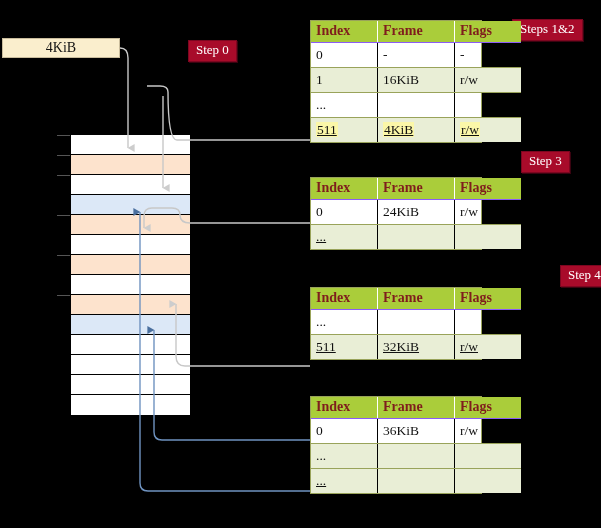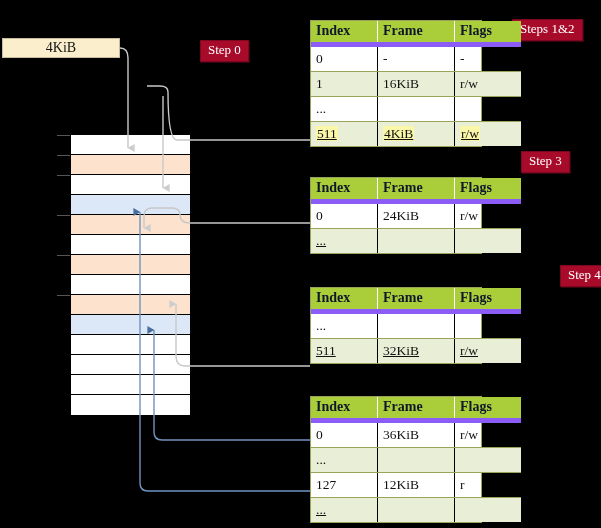--- a/index.html
+++ b/index.html
@@ -23,23 +23,23 @@
     border:1px solid #000;box-sizing:border-box;background:#fff;}
   .memrow{position:absolute;left:0;width:100%;height:20px;
     border-bottom:1px solid #000;box-sizing:border-box;}
   .memrow.last{border-bottom:none;}
   .tick{position:absolute;width:13px;height:0;border-top:1px solid #555;left:-14px;}
 
   
   .tbl{position:absolute;border:1px solid #99a35a;border-collapse:collapse;
     background:#fff;box-shadow:1px 1px 0 rgba(0,0,0,.35);}
   .tbl table{border-collapse:collapse;table-layout:fixed;}
-  .tbl th{background:#aacd3a;color:#0f172a;font-weight:bold;font-size:14px;
+  .tbl th{background:#aacd3a;color:#7f1d1d;font-weight:bold;font-size:14px;
     text-align:left;padding:2px 5px 3px;border-right:1px solid #fff;
-    border-bottom:5px solid #8b5cf6;}
+    border-bottom:1px solid #8b5cf6;}
   .tbl th:last-child{border-right:none;}
   .tbl td{font-size:13.5px;color:#111;padding:2px 5px 3px;height:19px;
     border-right:1px solid #000;border-bottom:1px solid #99a35a;
     overflow:hidden;white-space:nowrap;}
   .tbl td:last-child{border-right:none;}
   .tbl tr.alt td{background:#e9eed6;}
   .tbl tr:last-child td{border-bottom:none;text-decoration:underline;}
   .hl{background:#fbf7a8;padding:0 1px;}
   .c-idx{width:56px;} .c-frm{width:66px;} .c-flg{width:56px;}
 
@@ -49,21 +49,21 @@
 </head>
 <body>
 
 <div class="root">
 
   <div class="srcbox">
     <span>4KiB</span>
   </div>
 
   <div id="badges">
-      <div class="badge" style="left: 200px; top: 40px;">Step 0</div>
+      <div class="badge" style="left: 188px; top: 40px;">Step 0</div>
       <div class="badge" style="left: 512px; top: 19px;">Steps 1&amp;2</div>
       <div class="badge" style="left: 521px; top: 151px;">Step 3</div>
       <div class="badge" style="left: 516px; top: 265px; margin-left: 44px;">Step 4</div>
     </div>
 
   <div class="mem" id="mem">
       <div class="memrow" style="top: 0px; background: rgb(255, 255, 255);">
         <span class="tick" style="top: 0px;"></span>
       </div>
       <div class="memrow" style="top: 20px; background: rgb(253, 227, 205);">
@@ -183,25 +183,20 @@
           <tbody>
             <tr>
               <td class="c-idx">0</td>
               <td class="c-frm">36KiB</td>
               <td class="c-flg">r/w</td>
             </tr>
             <tr class="alt">
               <td class="c-idx">...</td>
               <td class="c-frm"></td>
               <td class="c-flg"></td>
-            </tr>
-            <tr>
-              <td class="c-idx">127</td>
-              <td class="c-frm">12KiB</td>
-              <td class="c-flg">r</td>
             </tr>
             <tr class="alt">
               <td class="c-idx">...</td>
               <td class="c-frm"></td>
               <td class="c-flg"></td>
             </tr>
           </tbody>
         </table>
       </div>
     </div>

